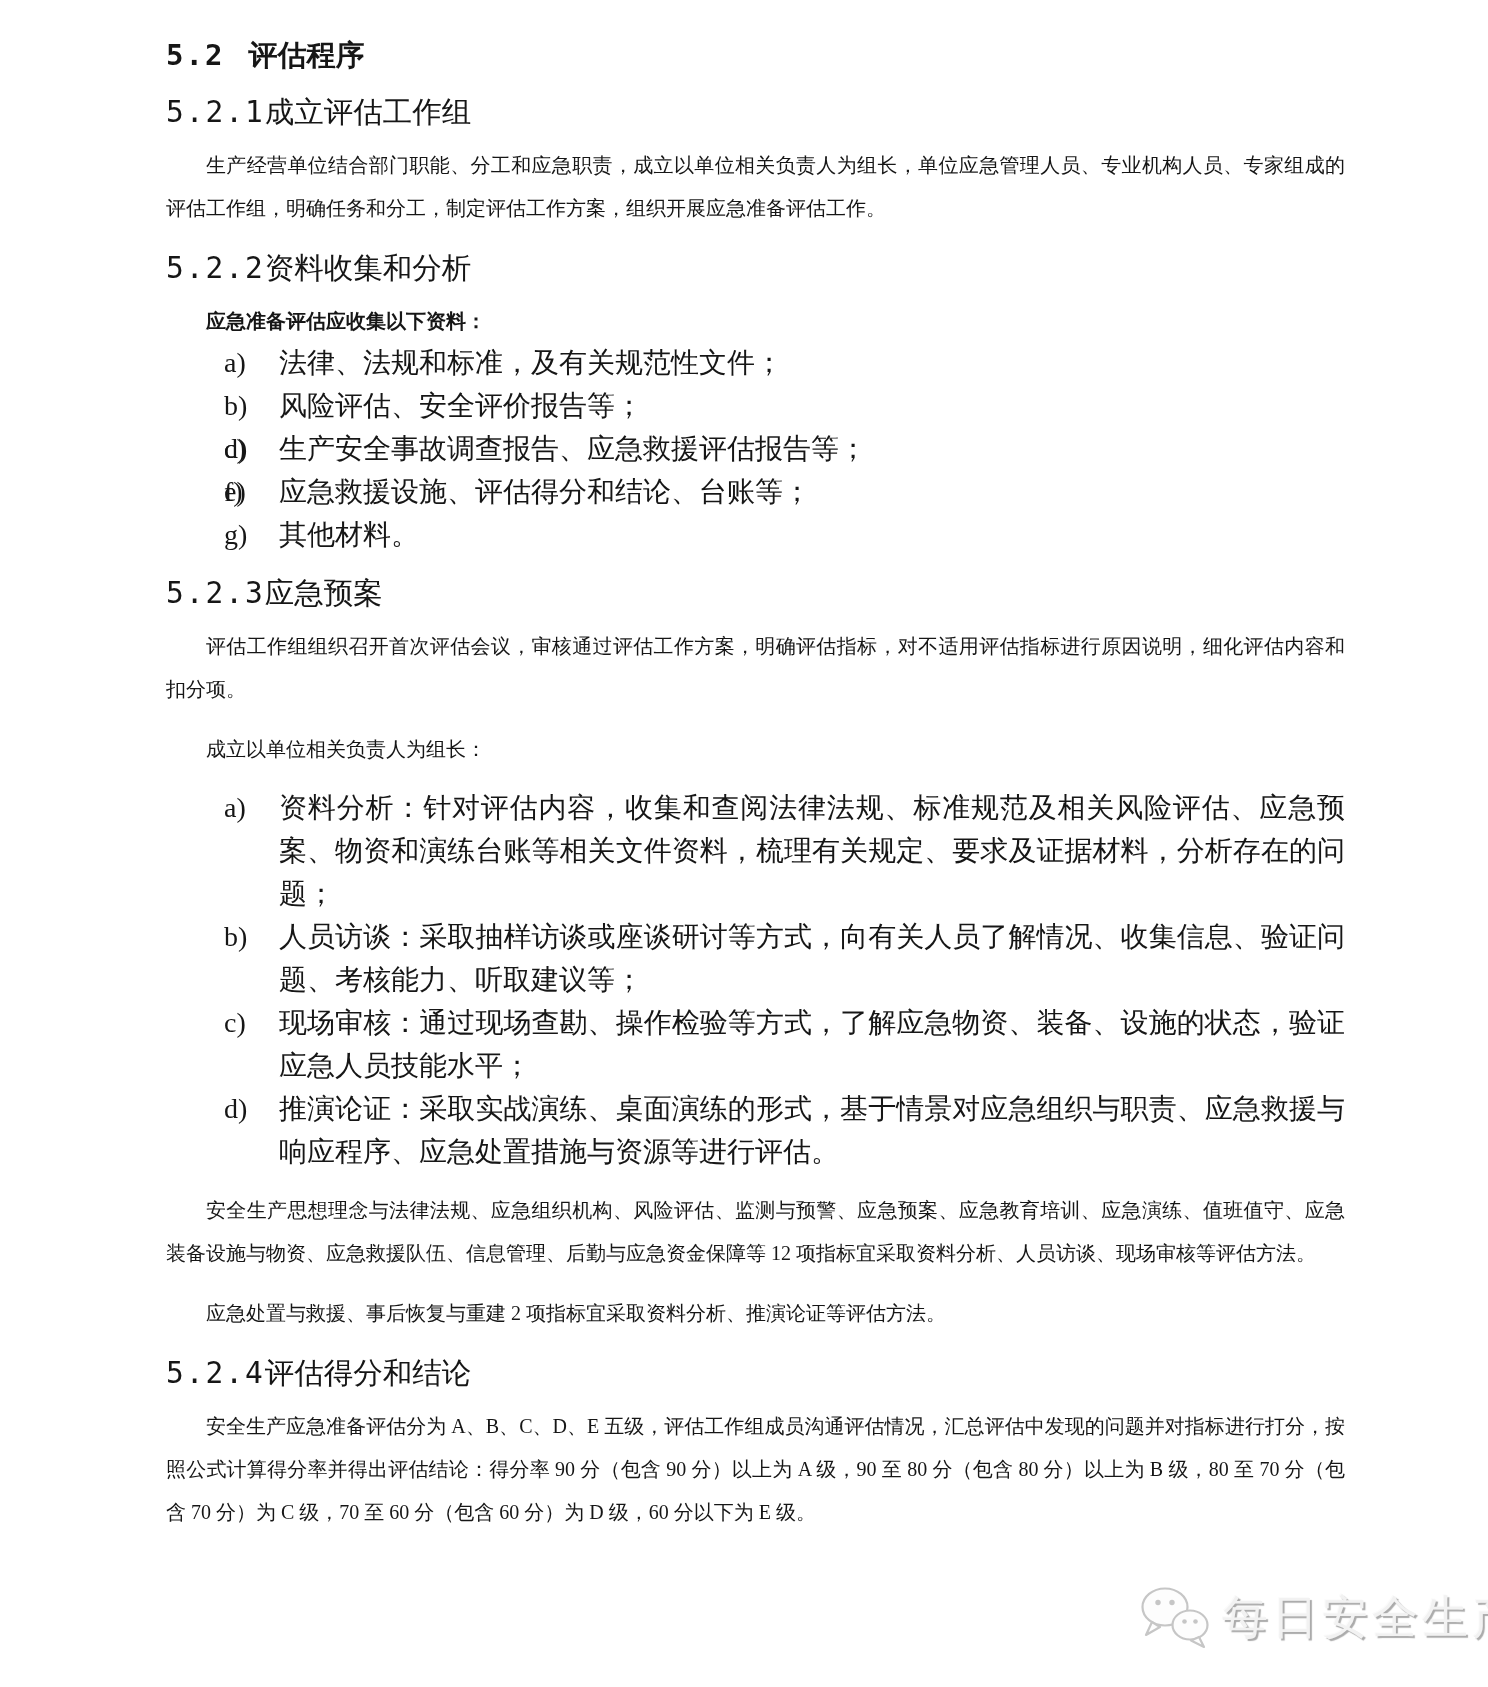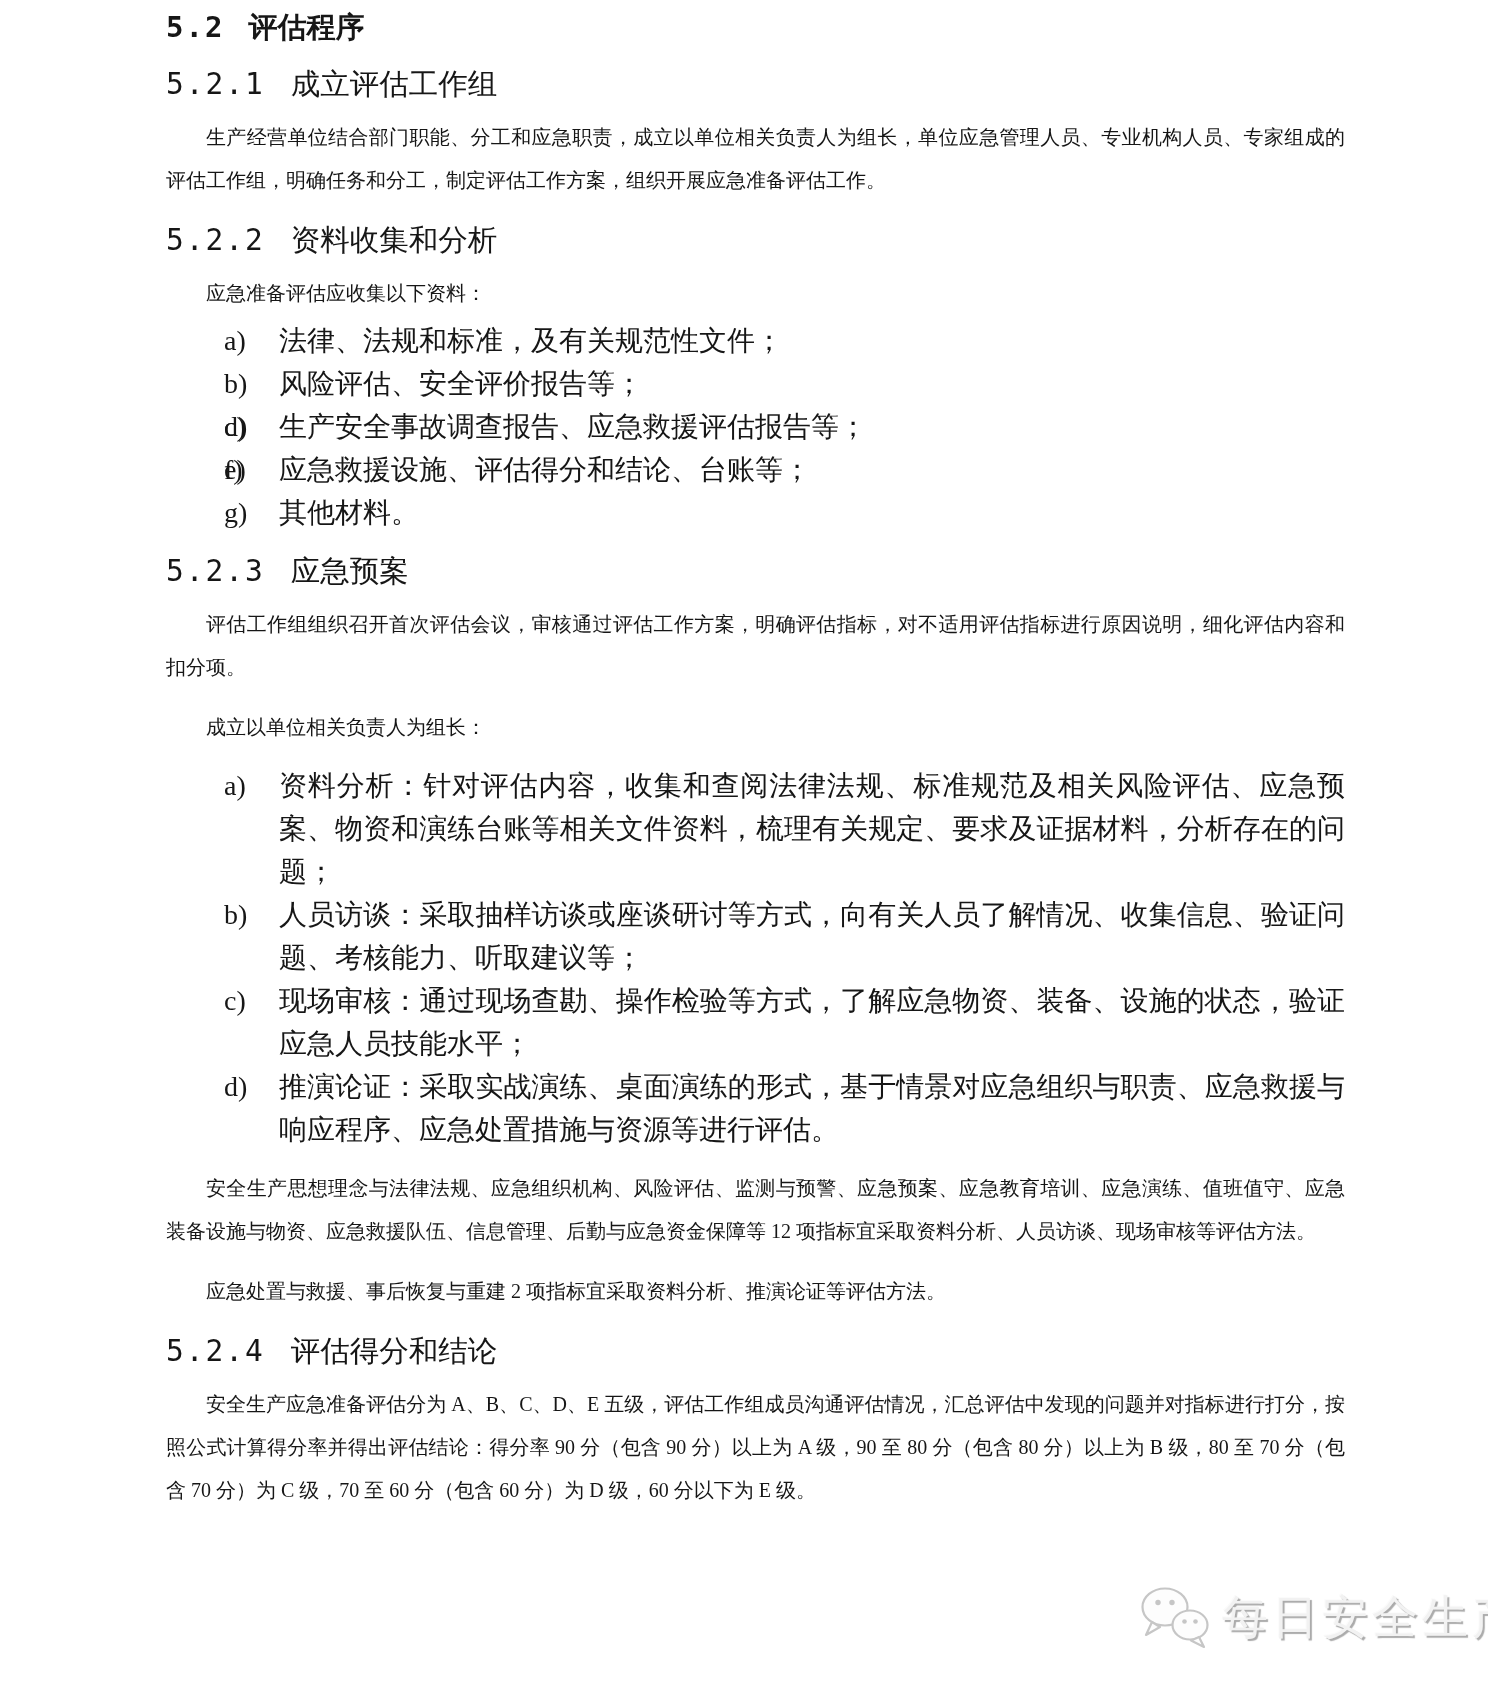--- a/index.html
+++ b/index.html
@@ -6,21 +6,21 @@
   body {
     width: 1488px; height: 1687px;
     background: #ffffff;
     position: relative;
     overflow: hidden;
     color: #161616;
     font-family: "Liberation Serif", "DejaVu Serif", serif;
   }
   .page {
     position: absolute; inset: 0;
-    padding: 0 143px 0 166px;
+    padding: 28px 143px 0 166px;
     box-sizing: border-box;
   }
   
   .h1 {
     font-family: "Liberation Sans", "DejaVu Sans", sans-serif;
     font-weight: bold;
     font-size: 29px; line-height: 43px;
     margin: 6px 0 14px;
   }
   .h1 .num {
@@ -29,21 +29,20 @@
     margin-right: 24px;
   }
   
   .h2 {
     font-size: 29.5px; font-weight: normal; line-height: 43px;
     margin: 10px 0 10px;
   }
   .h2 .num {
     font-family: "DejaVu Sans Mono", "Liberation Mono", monospace;
     letter-spacing: 2px;
-    margin-right: 26px;
   }
   .para {
     font-size: 20px; line-height: 43px;
     text-align: justify;
     text-indent: 2em;
     margin: 10px 0 17px;
   }
   .doc-list {
     list-style: none;
     margin: -2px 0 16px; padding: 0;
@@ -85,21 +84,21 @@
   <div class="h2">
     <span class="num">5.2.1</span><span class="title">成立评估工作组</span>
   </div>
 
   <p class="para">生产经营单位结合部门职能、分工和应急职责，成立以单位相关负责人为组长，单位应急管理人员、专业机构人员、专家组成的评估工作组，明确任务和分工，制定评估工作方案，组织开展应急准备评估工作。</p>
 
   <div class="h2">
     <span class="num">5.2.2</span><span class="title">资料收集和分析</span>
   </div>
 
-  <p class="para" style="margin-bottom:6px;">应急准备评估应收集以下资料：</p>
+  <p class="para" style="margin-bottom:0;font-weight:bold;">应急准备评估应收集以下资料：</p>
 
   <ul class="doc-list">
     <li><span class="label">a)</span><span class="text">法律、法规和标准，及有关规范性文件；</span></li>
     <li><span class="label">b)</span><span class="text">风险评估、安全评价报告等；</span></li>
     <li><span class="label">c)</span></li>
     <li><span class="label">d)</span><span class="text">生产安全事故调查报告、应急救援评估报告等；</span></li>
     <li><span class="label">e)</span></li>
     <li><span class="label">f)</span><span class="text">应急救援设施、评估得分和结论、台账等；</span></li>
     <li><span class="label">g)</span><span class="text">其他材料。</span></li>
   </ul>

